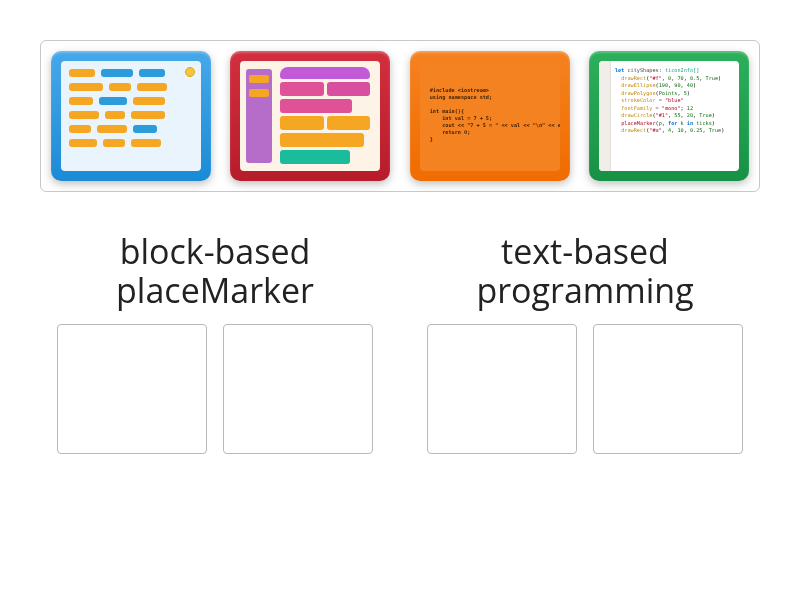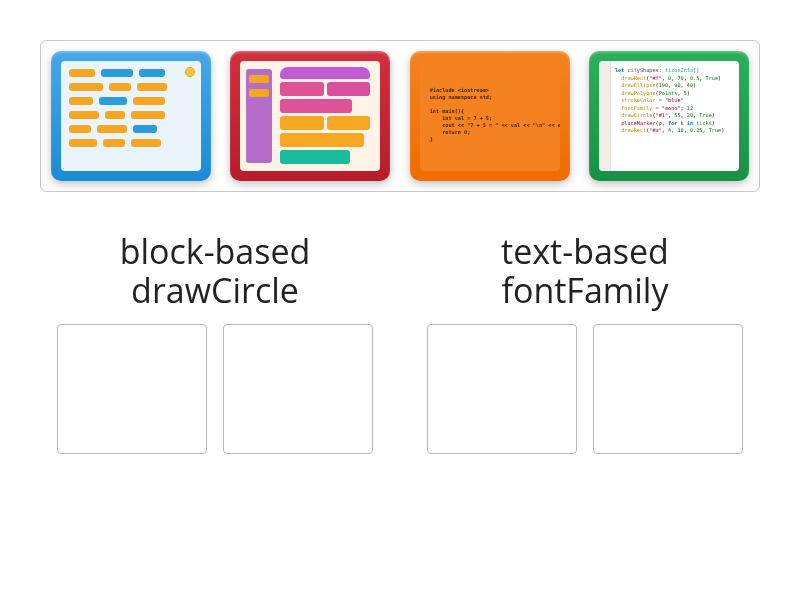--- a/index.html
+++ b/index.html
@@ -215,29 +215,29 @@
   <span class="st">placeMarker</span>(<span class="nm">p</span>, <span class="kw">for</span> <span class="nm">k</span> <span class="kw">in</span> <span class="nm">ticks</span>)
   <span class="fn">drawRect</span>(<span class="st">"#a"</span>, <span class="nm">4</span>, <span class="nm">10</span>, <span class="nm">0.25</span>, <span class="nm">True</span>)</div>
       </div>
     </div>
 
   </div>
 
   <div class="cats">
 
     <div class="cat">
-      <h2>block-based drawCircle</h2>
+      <h2>block-based placeMarker</h2>
       <div class="slots">
         <div class="slot"></div>
         <div class="slot"></div>
       </div>
     </div>
 
     <div class="cat">
-      <h2>text-based fontFamily</h2>
+      <h2>text-based programming</h2>
       <div class="slots">
         <div class="slot"></div>
         <div class="slot"></div>
       </div>
     </div>
 
   </div>
 
 </div>
 

